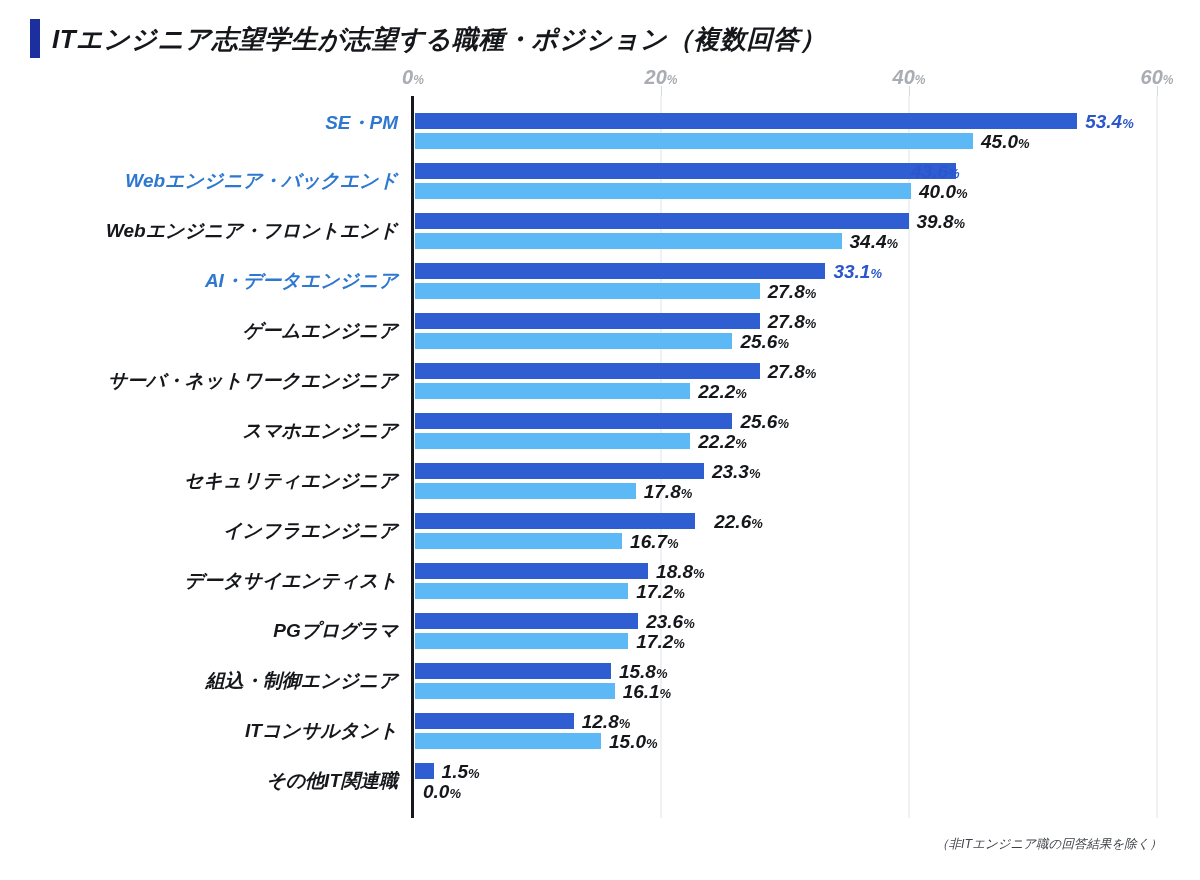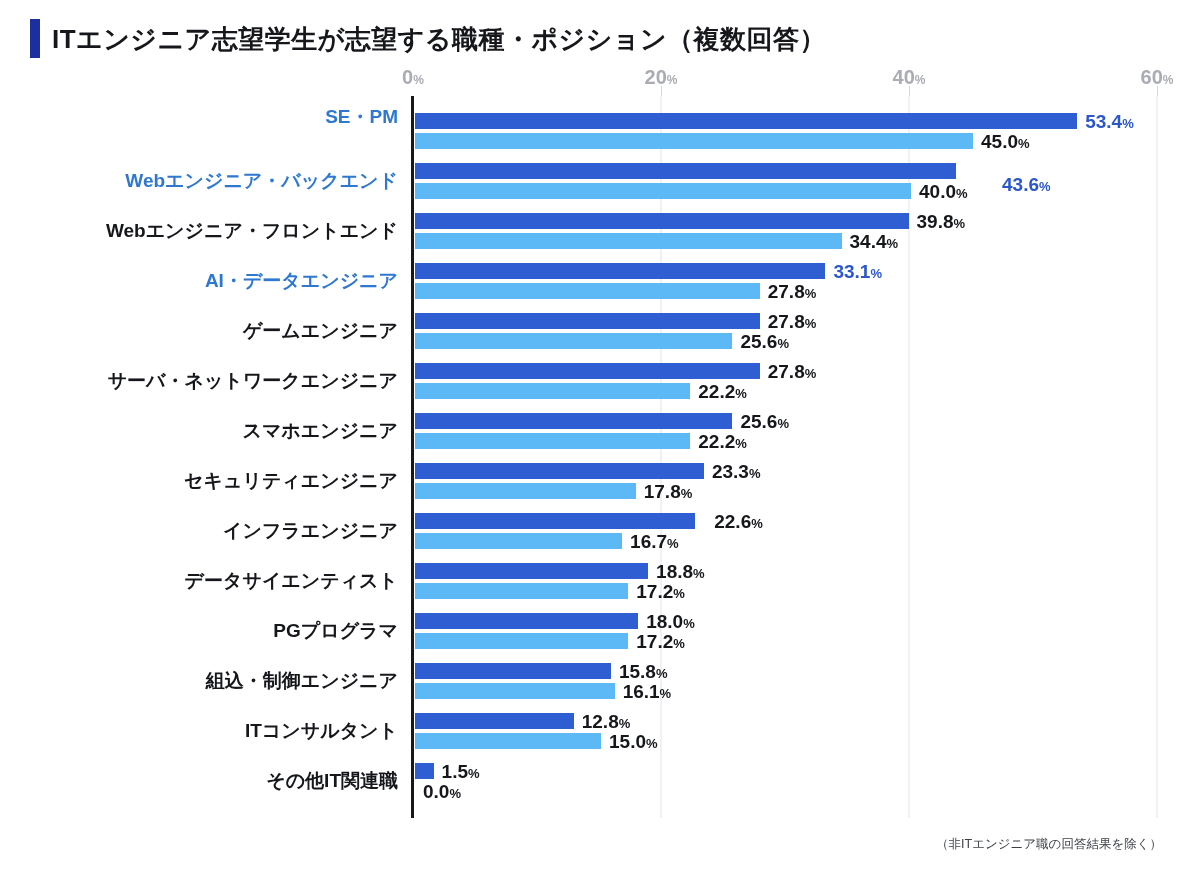--- a/index.html
+++ b/index.html
@@ -1,18 +1,18 @@
 <!DOCTYPE html>
 <html><head>
 <meta charset="utf-8">
 <style>
   html,body{margin:0;padding:0;background:#ffffff;}
   *{box-sizing:border-box;}
   body{font-family:"Liberation Sans","DejaVu Sans",sans-serif;}
-  .stage{position:relative;width:1200px;height:880px;background:#ffffff;overflow:hidden;}
+  .stage{position:relative;width:1200px;height:880px;background:#ffffff;overflow:hidden;font-style:italic;}
 
   
   .accent{position:absolute;left:30px;top:19px;width:10px;height:39px;background:#1B2F9F;}
   .title{position:absolute;left:52px;top:22px;margin:0;font-size:26px;font-weight:800;color:#15171B;letter-spacing:.5px;}
   .logo{position:absolute;right:22px;top:20px;display:flex;align-items:center;gap:3px;}
   .logo .brand{font-size:35px;font-weight:800;color:#2F3134;letter-spacing:-1.5px;line-height:36px;}
   .logo .suffix{font-size:26px;font-weight:800;color:#17191C;margin-left:2px;}
 
   
   .axis-line{position:absolute;left:411px;top:96px;width:3px;height:722px;background:#17181C;}
@@ -58,28 +58,28 @@
       <div class="tickmark" style="left: 661px;"></div>
       <div class="ticklabel" style="left: 909px;"><span class="num">40</span><span class="unit">%</span></div>
       <div class="gridline" style="left: 908px;"></div>
       <div class="tickmark" style="left: 909px;"></div>
       <div class="ticklabel" style="left: 1157px;"><span class="num">60</span><span class="unit">%</span></div>
       <div class="gridline" style="left: 1156px;"></div>
       <div class="tickmark" style="left: 1157px;"></div>
     </div>
   <div class="axis-line"></div>
   <div id="rows">
-      <div class="row-label hl" style="top: 92px;">SE・PM</div>
+      <div class="row-label hl" style="top: 98px;">SE・PM</div>
       <div class="bar" style="left: 415px; top: 113px; width: 662.16px; background: rgb(46, 94, 210);"></div>
       <div class="val hl" style="left: 1085.16px; top: 113px;"><span class="num">53.4</span><span class="unit">%</span></div>
       <div class="bar" style="left: 415px; top: 133px; width: 558px; background: rgb(92, 185, 245);"></div>
       <div class="val" style="left: 981px; top: 133px;"><span class="num">45.0</span><span class="unit">%</span></div>
       <div class="row-label hl" style="top: 156px;">Webエンジニア・バックエンド</div>
       <div class="bar" style="left: 415px; top: 163px; width: 540.64px; background: rgb(46, 94, 210);"></div>
-      <div class="val hl" style="left: 1002px; top: 163px; margin-top: 13px;"><span class="num">43.6</span><span class="unit">%</span></div>
+      <div class="val hl" style="left: 911px; top: 163px;"><span class="num">43.6</span><span class="unit">%</span></div>
       <div class="bar" style="left: 415px; top: 183px; width: 496px; background: rgb(92, 185, 245);"></div>
       <div class="val" style="left: 919px; top: 183px;"><span class="num">40.0</span><span class="unit">%</span></div>
       <div class="row-label" style="top: 206px;">Webエンジニア・フロントエンド</div>
       <div class="bar" style="left: 415px; top: 213px; width: 493.52px; background: rgb(46, 94, 210);"></div>
       <div class="val" style="left: 916.52px; top: 213px;"><span class="num">39.8</span><span class="unit">%</span></div>
       <div class="bar" style="left: 415px; top: 233px; width: 426.56px; background: rgb(92, 185, 245);"></div>
       <div class="val" style="left: 849.56px; top: 233px;"><span class="num">34.4</span><span class="unit">%</span></div>
       <div class="row-label hl" style="top: 256px;">AI・データエンジニア</div>
       <div class="bar" style="left: 415px; top: 263px; width: 410.44px; background: rgb(46, 94, 210);"></div>
       <div class="val hl" style="left: 833.44px; top: 263px;"><span class="num">33.1</span><span class="unit">%</span></div>
@@ -110,21 +110,21 @@
       <div class="val" style="left: 703.24px; top: 513px; margin-left: 11px;"><span class="num">22.6</span><span class="unit">%</span></div>
       <div class="bar" style="left: 415px; top: 533px; width: 207.08px; background: rgb(92, 185, 245);"></div>
       <div class="val" style="left: 630.08px; top: 533px;"><span class="num">16.7</span><span class="unit">%</span></div>
       <div class="row-label" style="top: 556px;">データサイエンティスト</div>
       <div class="bar" style="left: 415px; top: 563px; width: 233.12px; background: rgb(46, 94, 210);"></div>
       <div class="val" style="left: 656.12px; top: 563px;"><span class="num">18.8</span><span class="unit">%</span></div>
       <div class="bar" style="left: 415px; top: 583px; width: 213.28px; background: rgb(92, 185, 245);"></div>
       <div class="val" style="left: 636.28px; top: 583px;"><span class="num">17.2</span><span class="unit">%</span></div>
       <div class="row-label" style="top: 606px;">PGプログラマ</div>
       <div class="bar" style="left: 415px; top: 613px; width: 223.2px; background: rgb(46, 94, 210);"></div>
-      <div class="val" style="left: 646.2px; top: 613px;"><span class="num">18.0</span><span class="unit">%</span></div>
+      <div class="val" style="left: 646.2px; top: 613px;"><span class="num">23.6</span><span class="unit">%</span></div>
       <div class="bar" style="left: 415px; top: 633px; width: 213.28px; background: rgb(92, 185, 245);"></div>
       <div class="val" style="left: 636.28px; top: 633px;"><span class="num">17.2</span><span class="unit">%</span></div>
       <div class="row-label" style="top: 656px;">組込・制御エンジニア</div>
       <div class="bar" style="left: 415px; top: 663px; width: 195.92px; background: rgb(46, 94, 210);"></div>
       <div class="val" style="left: 618.92px; top: 663px;"><span class="num">15.8</span><span class="unit">%</span></div>
       <div class="bar" style="left: 415px; top: 683px; width: 199.64px; background: rgb(92, 185, 245);"></div>
       <div class="val" style="left: 622.64px; top: 683px;"><span class="num">16.1</span><span class="unit">%</span></div>
       <div class="row-label" style="top: 706px;">ITコンサルタント</div>
       <div class="bar" style="left: 415px; top: 713px; width: 158.72px; background: rgb(46, 94, 210);"></div>
       <div class="val" style="left: 581.72px; top: 713px;"><span class="num">12.8</span><span class="unit">%</span></div>

